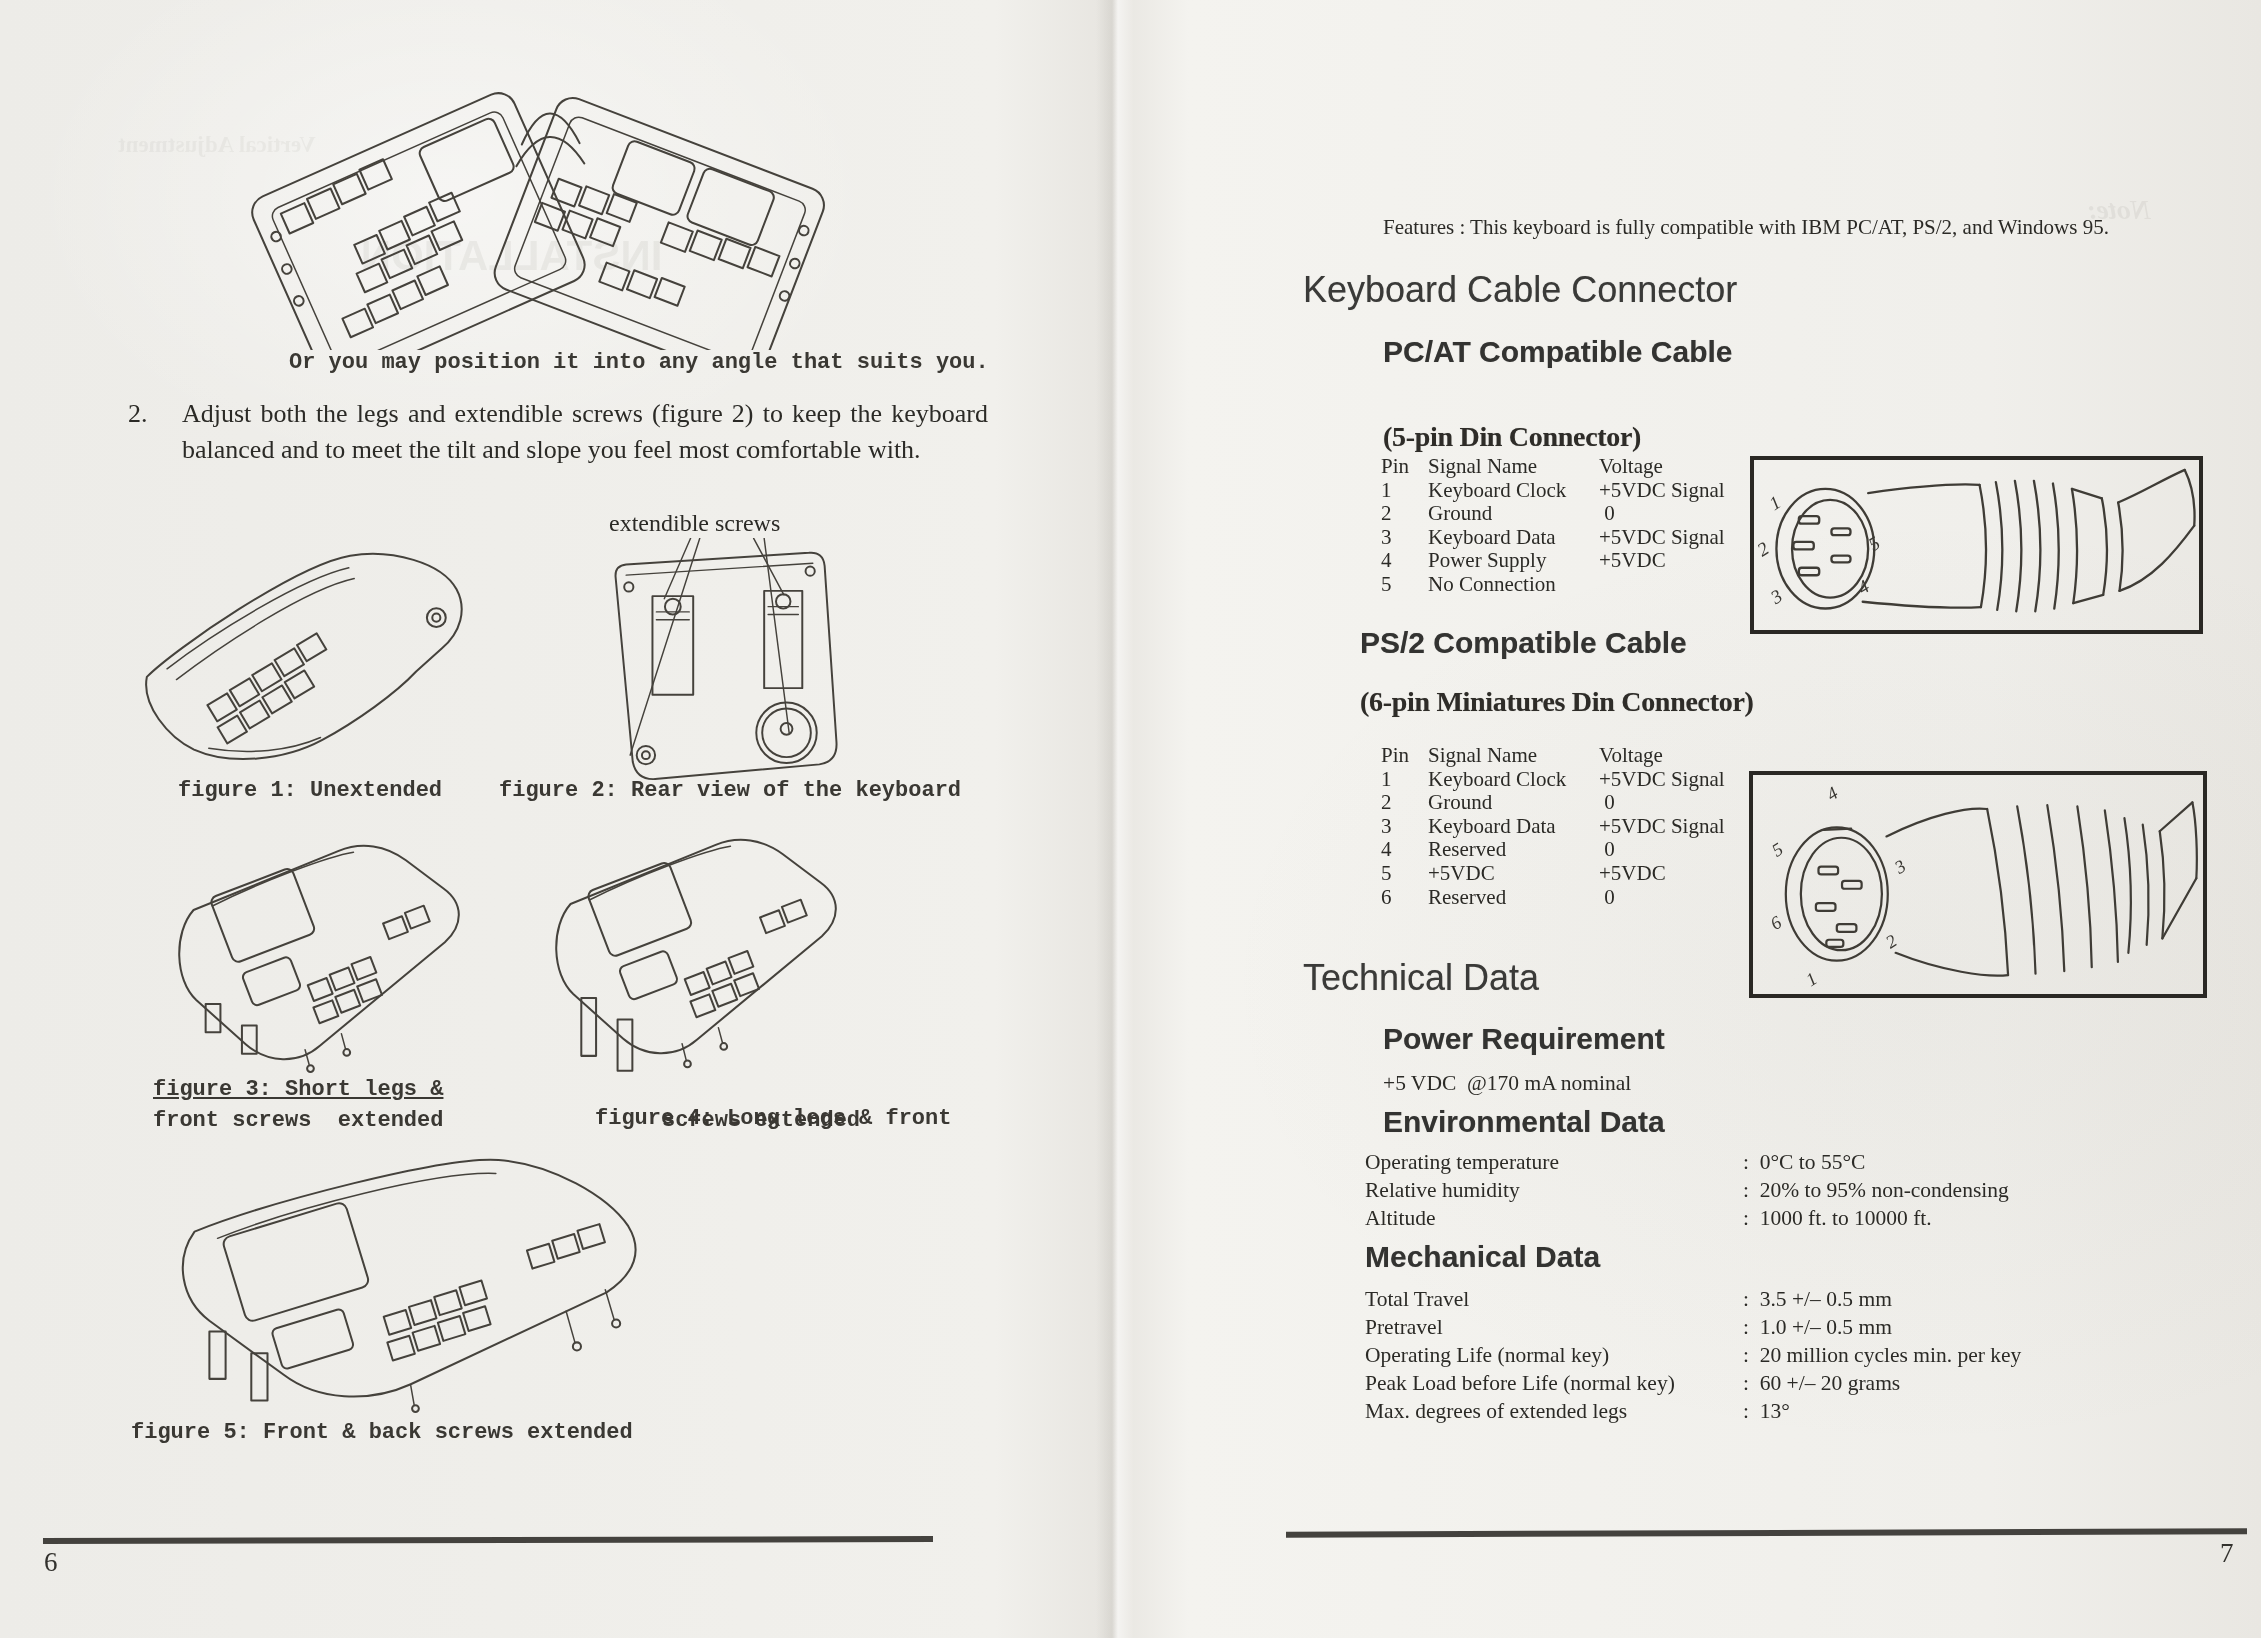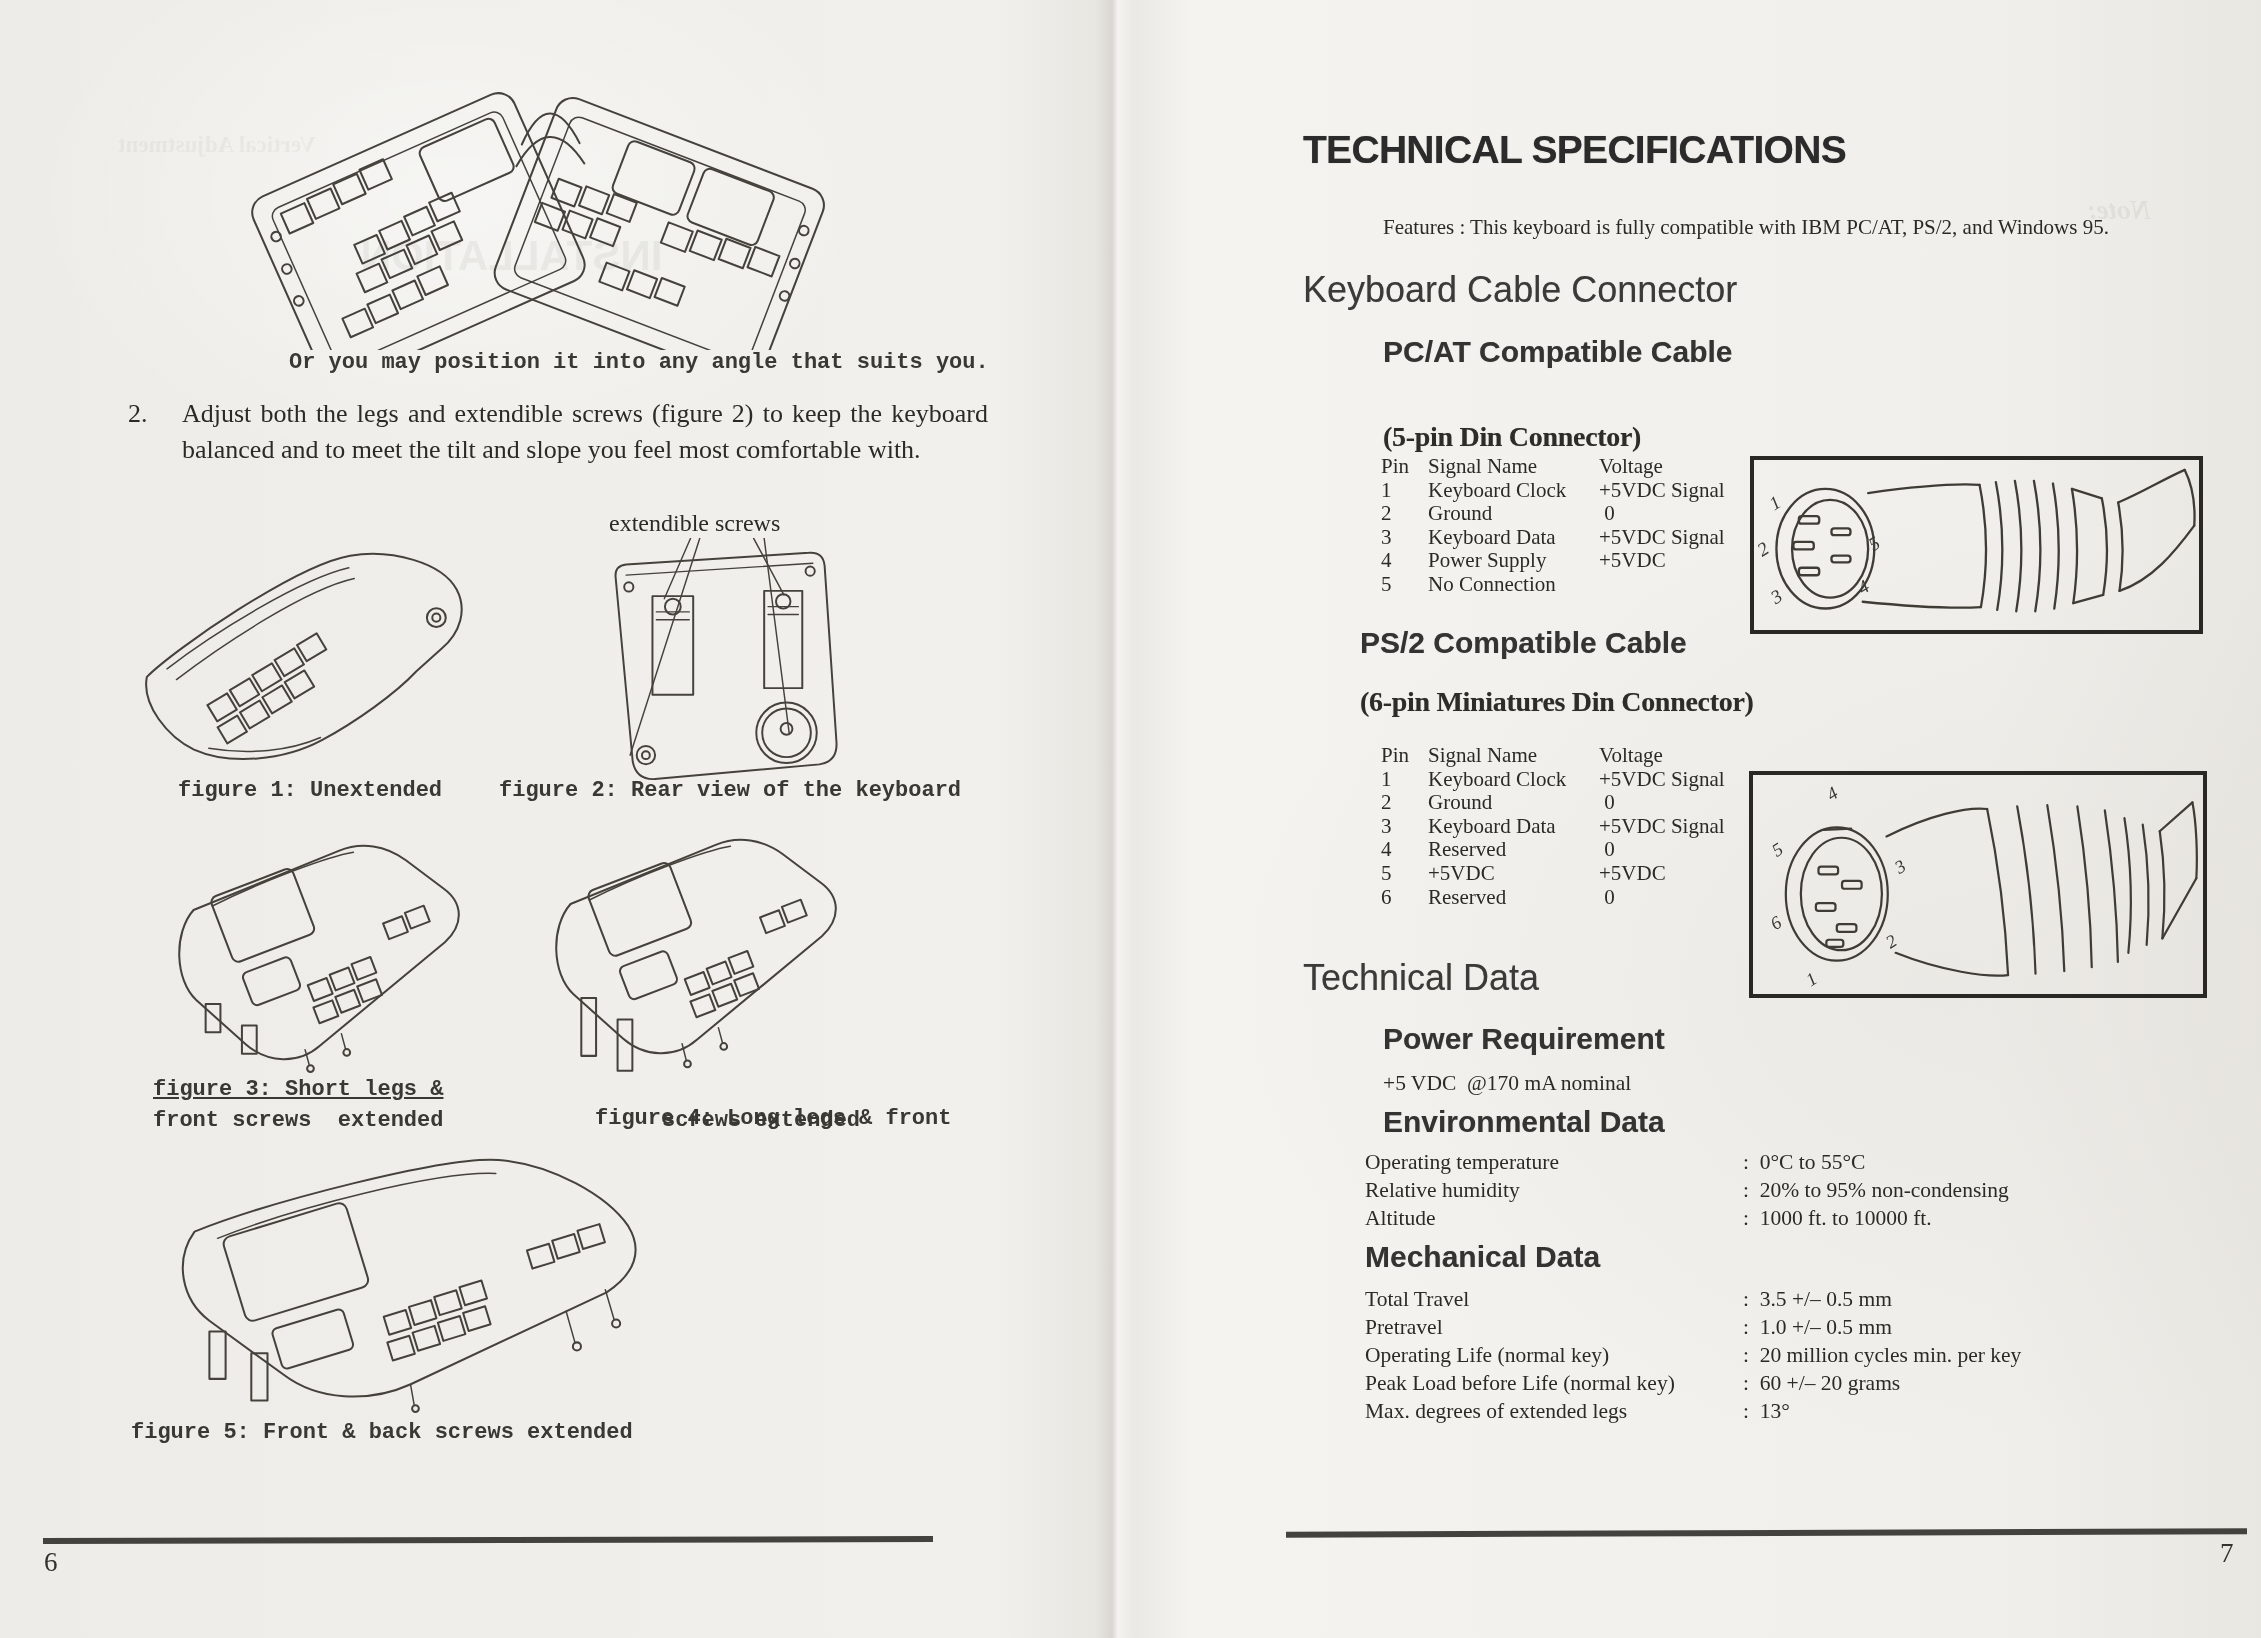--- a/index.html
+++ b/index.html
@@ -217,21 +217,20 @@
   <div class="mono abs" style="left:131px;top:1420px;">figure 5: Front &amp; back screws extended</div>
 
   <div class="rule" style="left:43px;top:1537px;width:890px;transform:rotate(-0.12deg);"></div>
   <div class="abs serif pageno" style="left:44px;top:1547px;">6</div>
 </section>
 
 <section class="page" id="right-page">
 
   <div class="bleed" style="left:956px;top:194px;font-size:28px;font-weight:700;font-style:italic;opacity:.08;">Note:</div>
 
-  <div class="abs title" style="left:172px;top:128px;">TECHNICAL SPECIFICATIONS</div>
 
   <div class="abs serif" style="left:252px;top:215px;font-size:21px;">Features : This keyboard is fully compatible with IBM PC/AT, PS/2, and Windows 95.</div>
 
   <div class="abs h2" style="left:172px;top:269px;">Keyboard Cable Connector</div>
 
   <div class="abs h3" style="left:252px;top:335px;">PC/AT Compatible Cable</div>
 
   <div class="abs h4" style="left:252px;top:421px;">(5-pin Din Connector)</div>
 
   <div class="abs pt" style="left:250px;top:455px;width:377px;">

